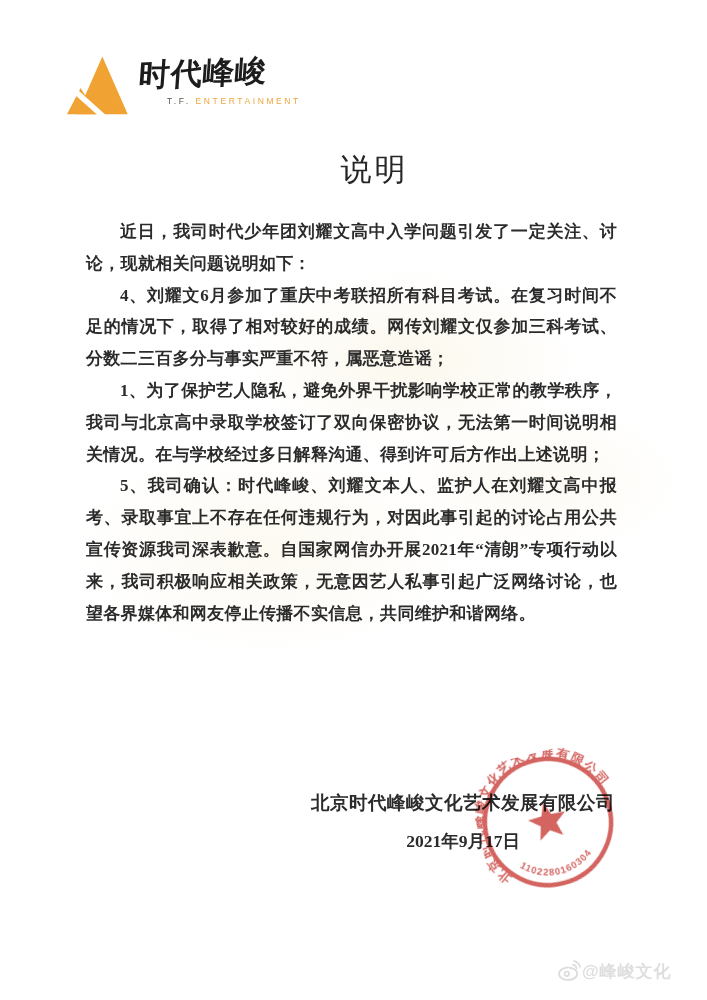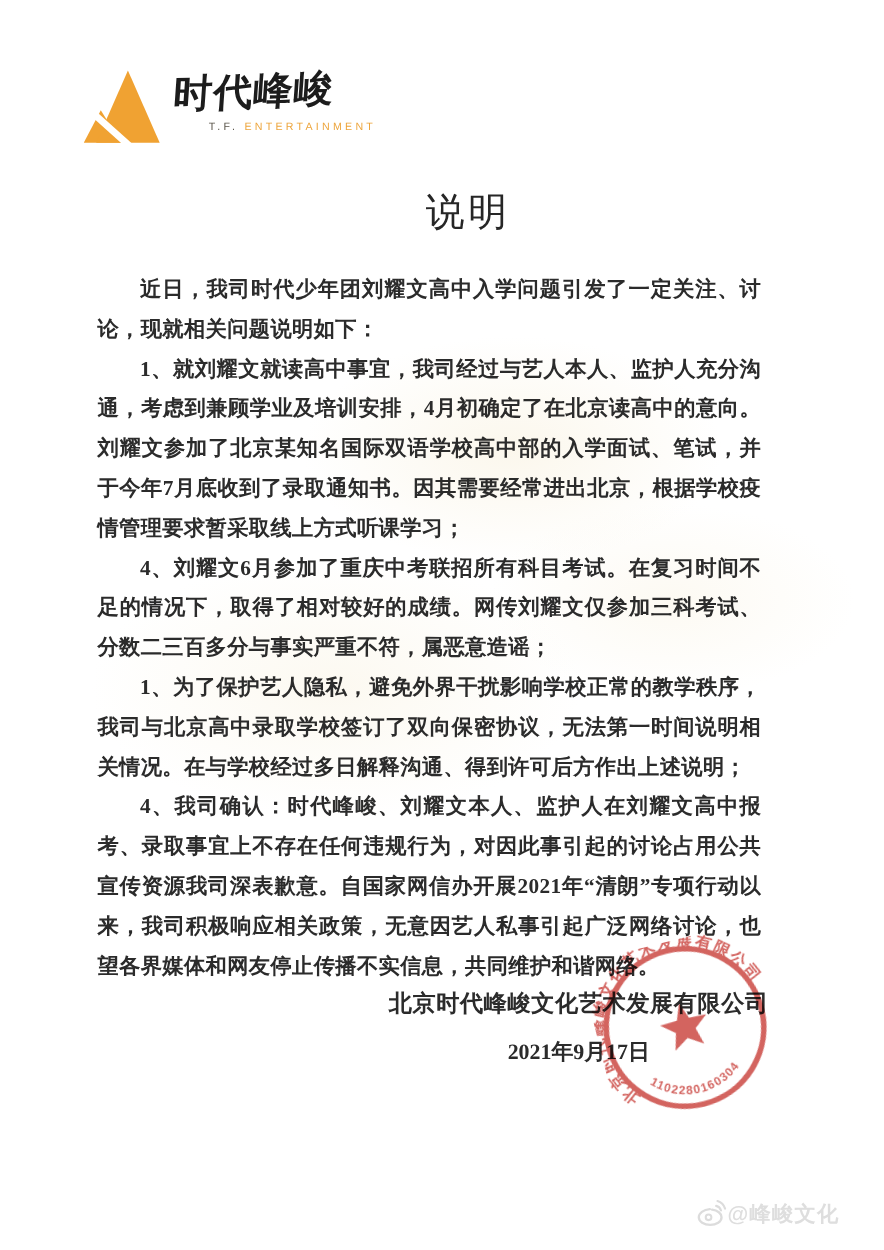--- a/index.html
+++ b/index.html
@@ -31,21 +31,21 @@
   .subbrand .tf{color:#5a554a;margin-left:28px;}
   .subbrand .ent{color:#eda53c;}
   
   .doc-title{
     position:absolute;top:141px;left:13px;width:100%;
     text-align:center;margin:8px;
     font-family:Liberation Sans, sans-serif;
     font-weight:400;font-size:31px;letter-spacing:3px;color:#262626;
   }
   
-  .body-text{position:absolute;left:78px;top:216px;width:531px;}
+  .body-text{position:absolute;left:86px;top:216px;width:531px;}
   .body-text p{
     margin:0;text-indent:2em;text-align:justify;
     font-size:17px;line-height:31.8px;letter-spacing:.3px;
     font-weight:600;color:#2b2b2b;
   }
   
   .signature{position:absolute;right:92px;top:790px;text-align:right;z-index:1;}
   .sig-company{font-size:18.5px;font-weight:700;letter-spacing:.5px;color:#2b2b2b;}
   .sig-date{margin-top:14px;font-size:17.5px;font-weight:600;color:#2b2b2b;text-align:center;}
   
@@ -84,24 +84,23 @@
         <span class="tf">T.F.</span>
         <span class="ent">ENTERTAINMENT</span>
       </div>
     </div>
   </div>
 
   <h1 class="doc-title">说明</h1>
 
   <main class="body-text">
     <p>近日，我司时代少年团刘耀文高中入学问题引发了一定关注、讨论，现就相关问题说明如下：</p>
-    <p>1、就刘耀文就读高中事宜，我司经过与艺人本人、监护人充分沟通，考虑到兼顾学业及培训安排，4月初确定了在北京读高中的意向。刘耀文参加了北京某知名国际双语学校高中部的入学面试、笔试，并于今年7月底收到了录取通知书。因其需要经常进出北京，根据学校疫情管理要求暂采取线上方式听课学习；</p>
     <p>4、刘耀文6月参加了重庆中考联招所有科目考试。在复习时间不足的情况下，取得了相对较好的成绩。网传刘耀文仅参加三科考试、分数二三百多分与事实严重不符，属恶意造谣；</p>
     <p>1、为了保护艺人隐私，避免外界干扰影响学校正常的教学秩序，我司与北京高中录取学校签订了双向保密协议，无法第一时间说明相关情况。在与学校经过多日解释沟通、得到许可后方作出上述说明；</p>
-    <p>4、我司确认：时代峰峻、刘耀文本人、监护人在刘耀文高中报考、录取事宜上不存在任何违规行为，对因此事引起的讨论占用公共宣传资源我司深表歉意。自国家网信办开展2021年“清朗”专项行动以来，我司积极响应相关政策，无意因艺人私事引起广泛网络讨论，也望各界媒体和网友停止传播不实信息，共同维护和谐网络。</p>
+    <p>5、我司确认：时代峰峻、刘耀文本人、监护人在刘耀文高中报考、录取事宜上不存在任何违规行为，对因此事引起的讨论占用公共宣传资源我司深表歉意。自国家网信办开展2021年“清朗”专项行动以来，我司积极响应相关政策，无意因艺人私事引起广泛网络讨论，也望各界媒体和网友停止传播不实信息，共同维护和谐网络。</p>
   </main>
 
   <div class="signature">
     <div class="sig-company">北京时代峰峻文化艺术发展有限公司</div>
     <div class="sig-date">2021年9月17日</div>
   </div>
 
   <svg class="seal" viewBox="-70 -70 140 140" aria-hidden="true">
     <defs>
       <path id="ringPath" d="M -46,46 A 65 65 0 1 1 46,46" fill="none"></path>

